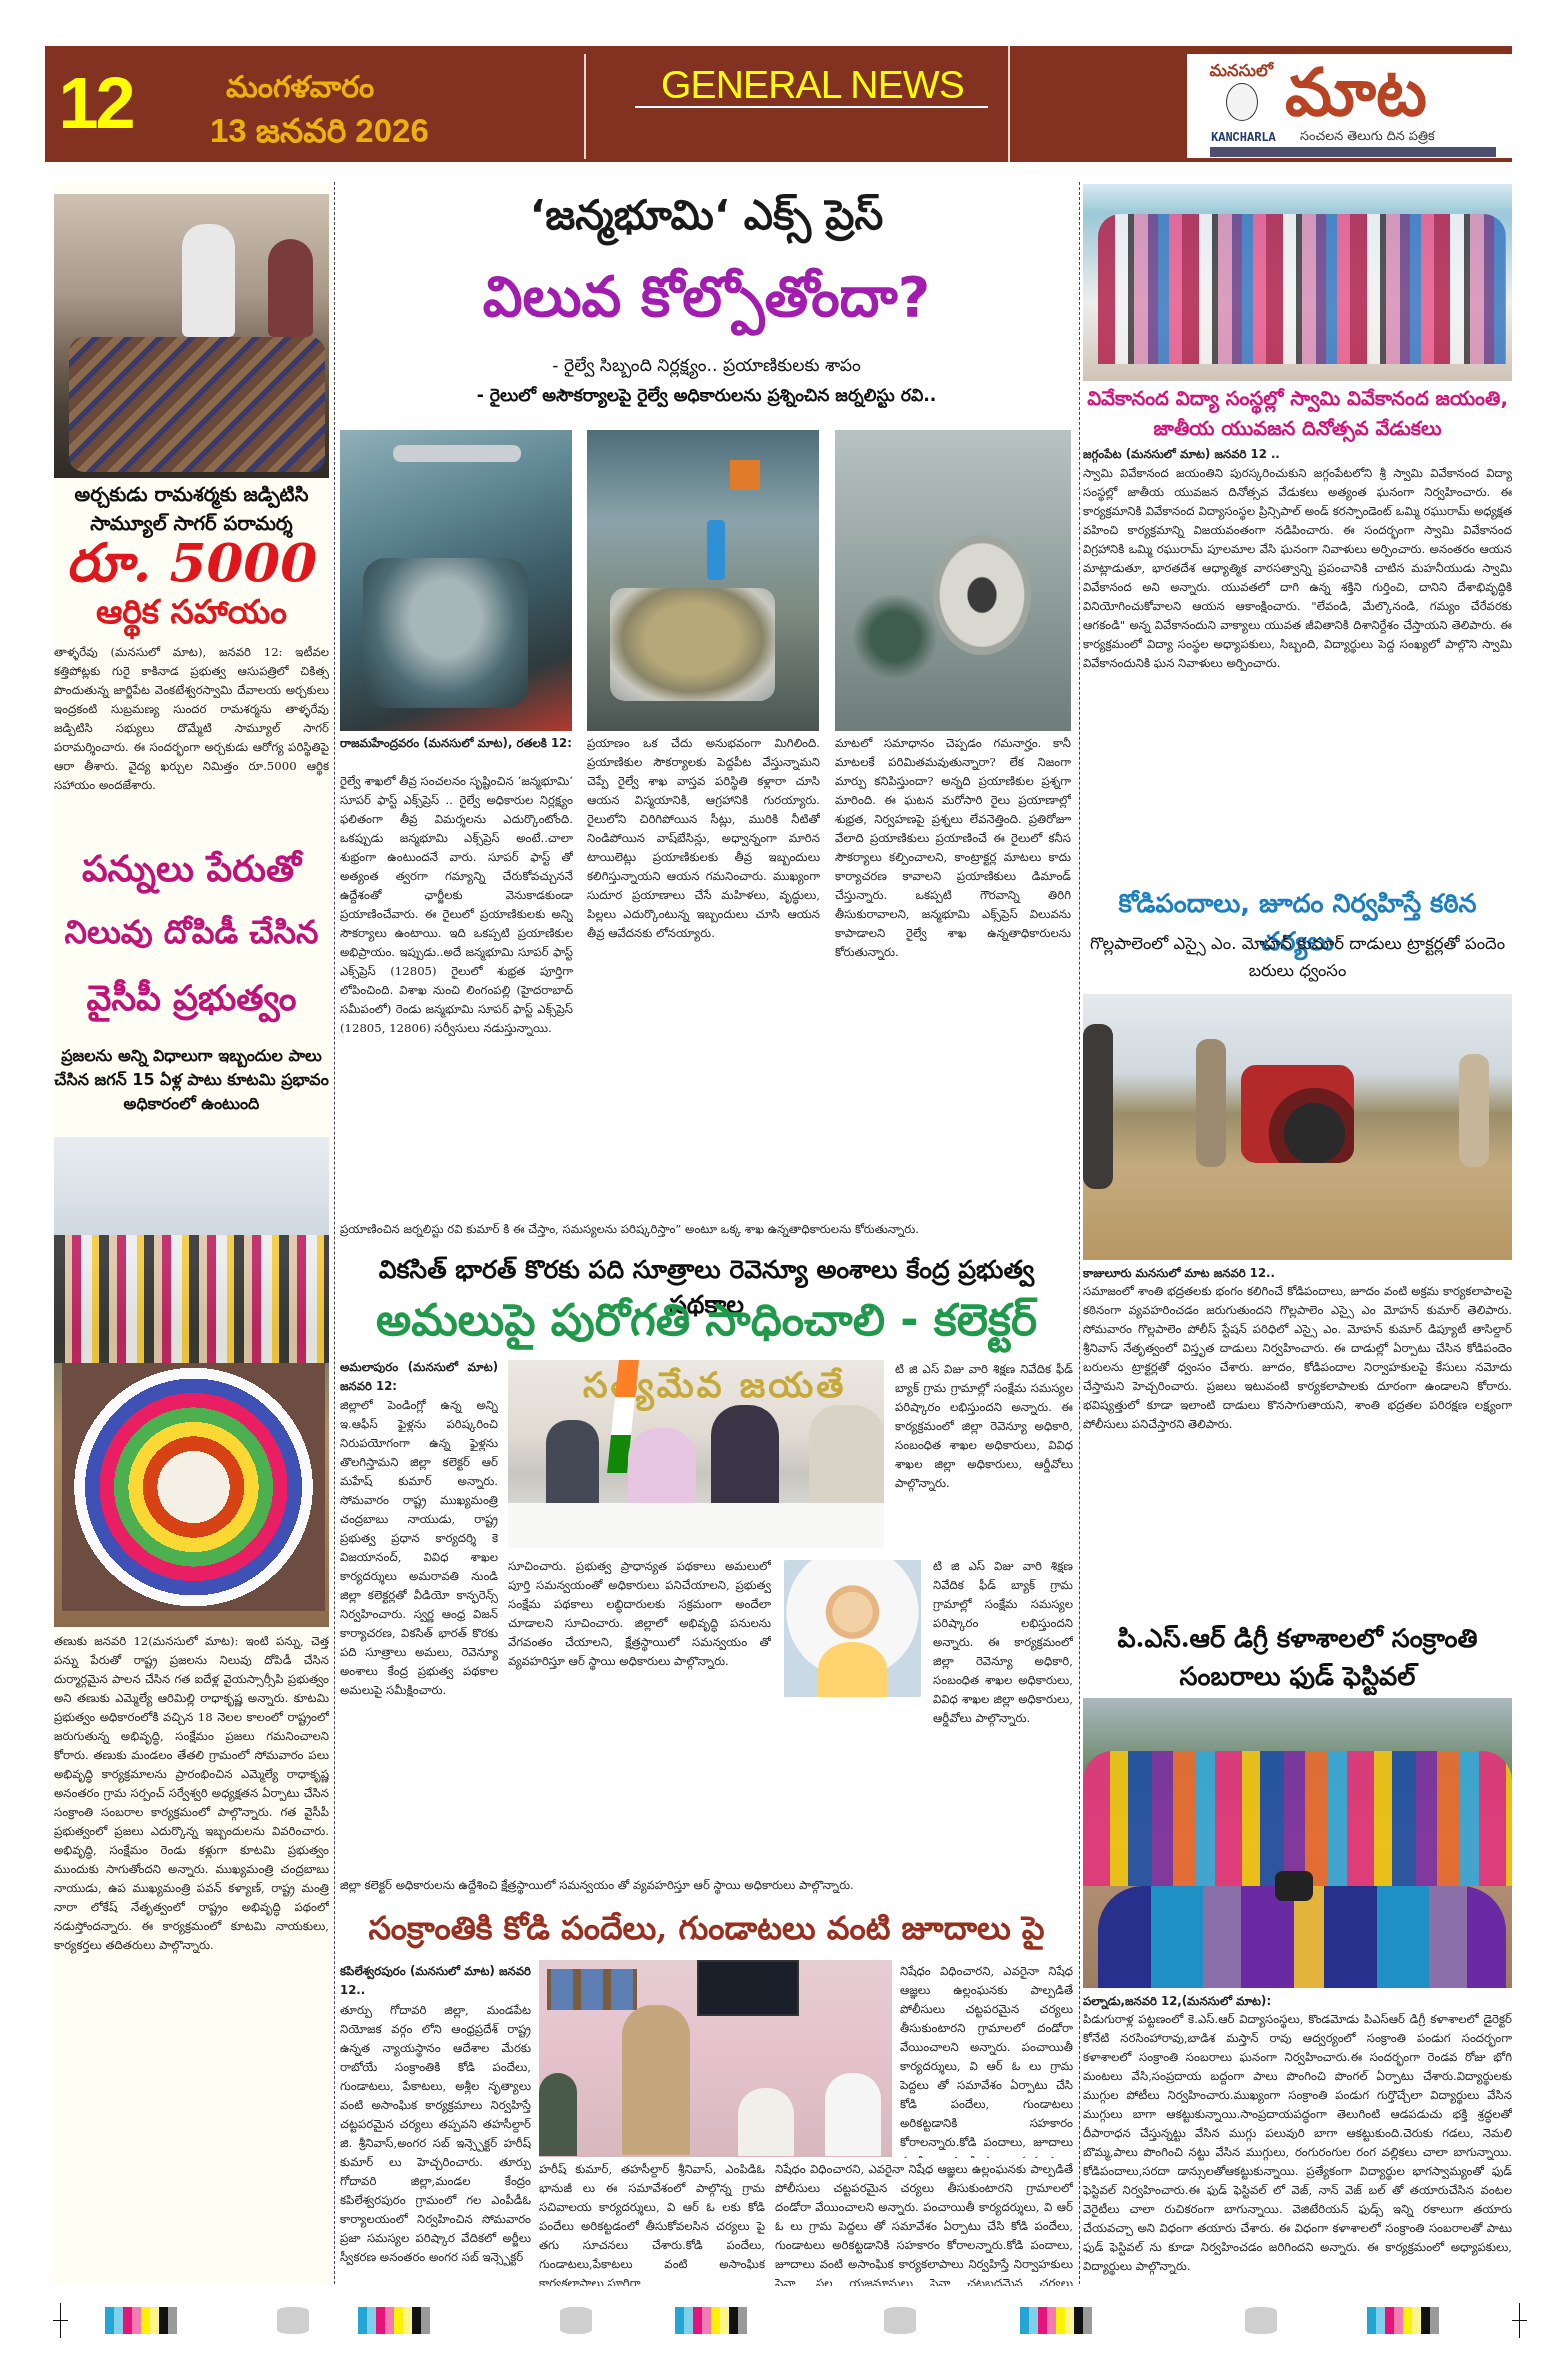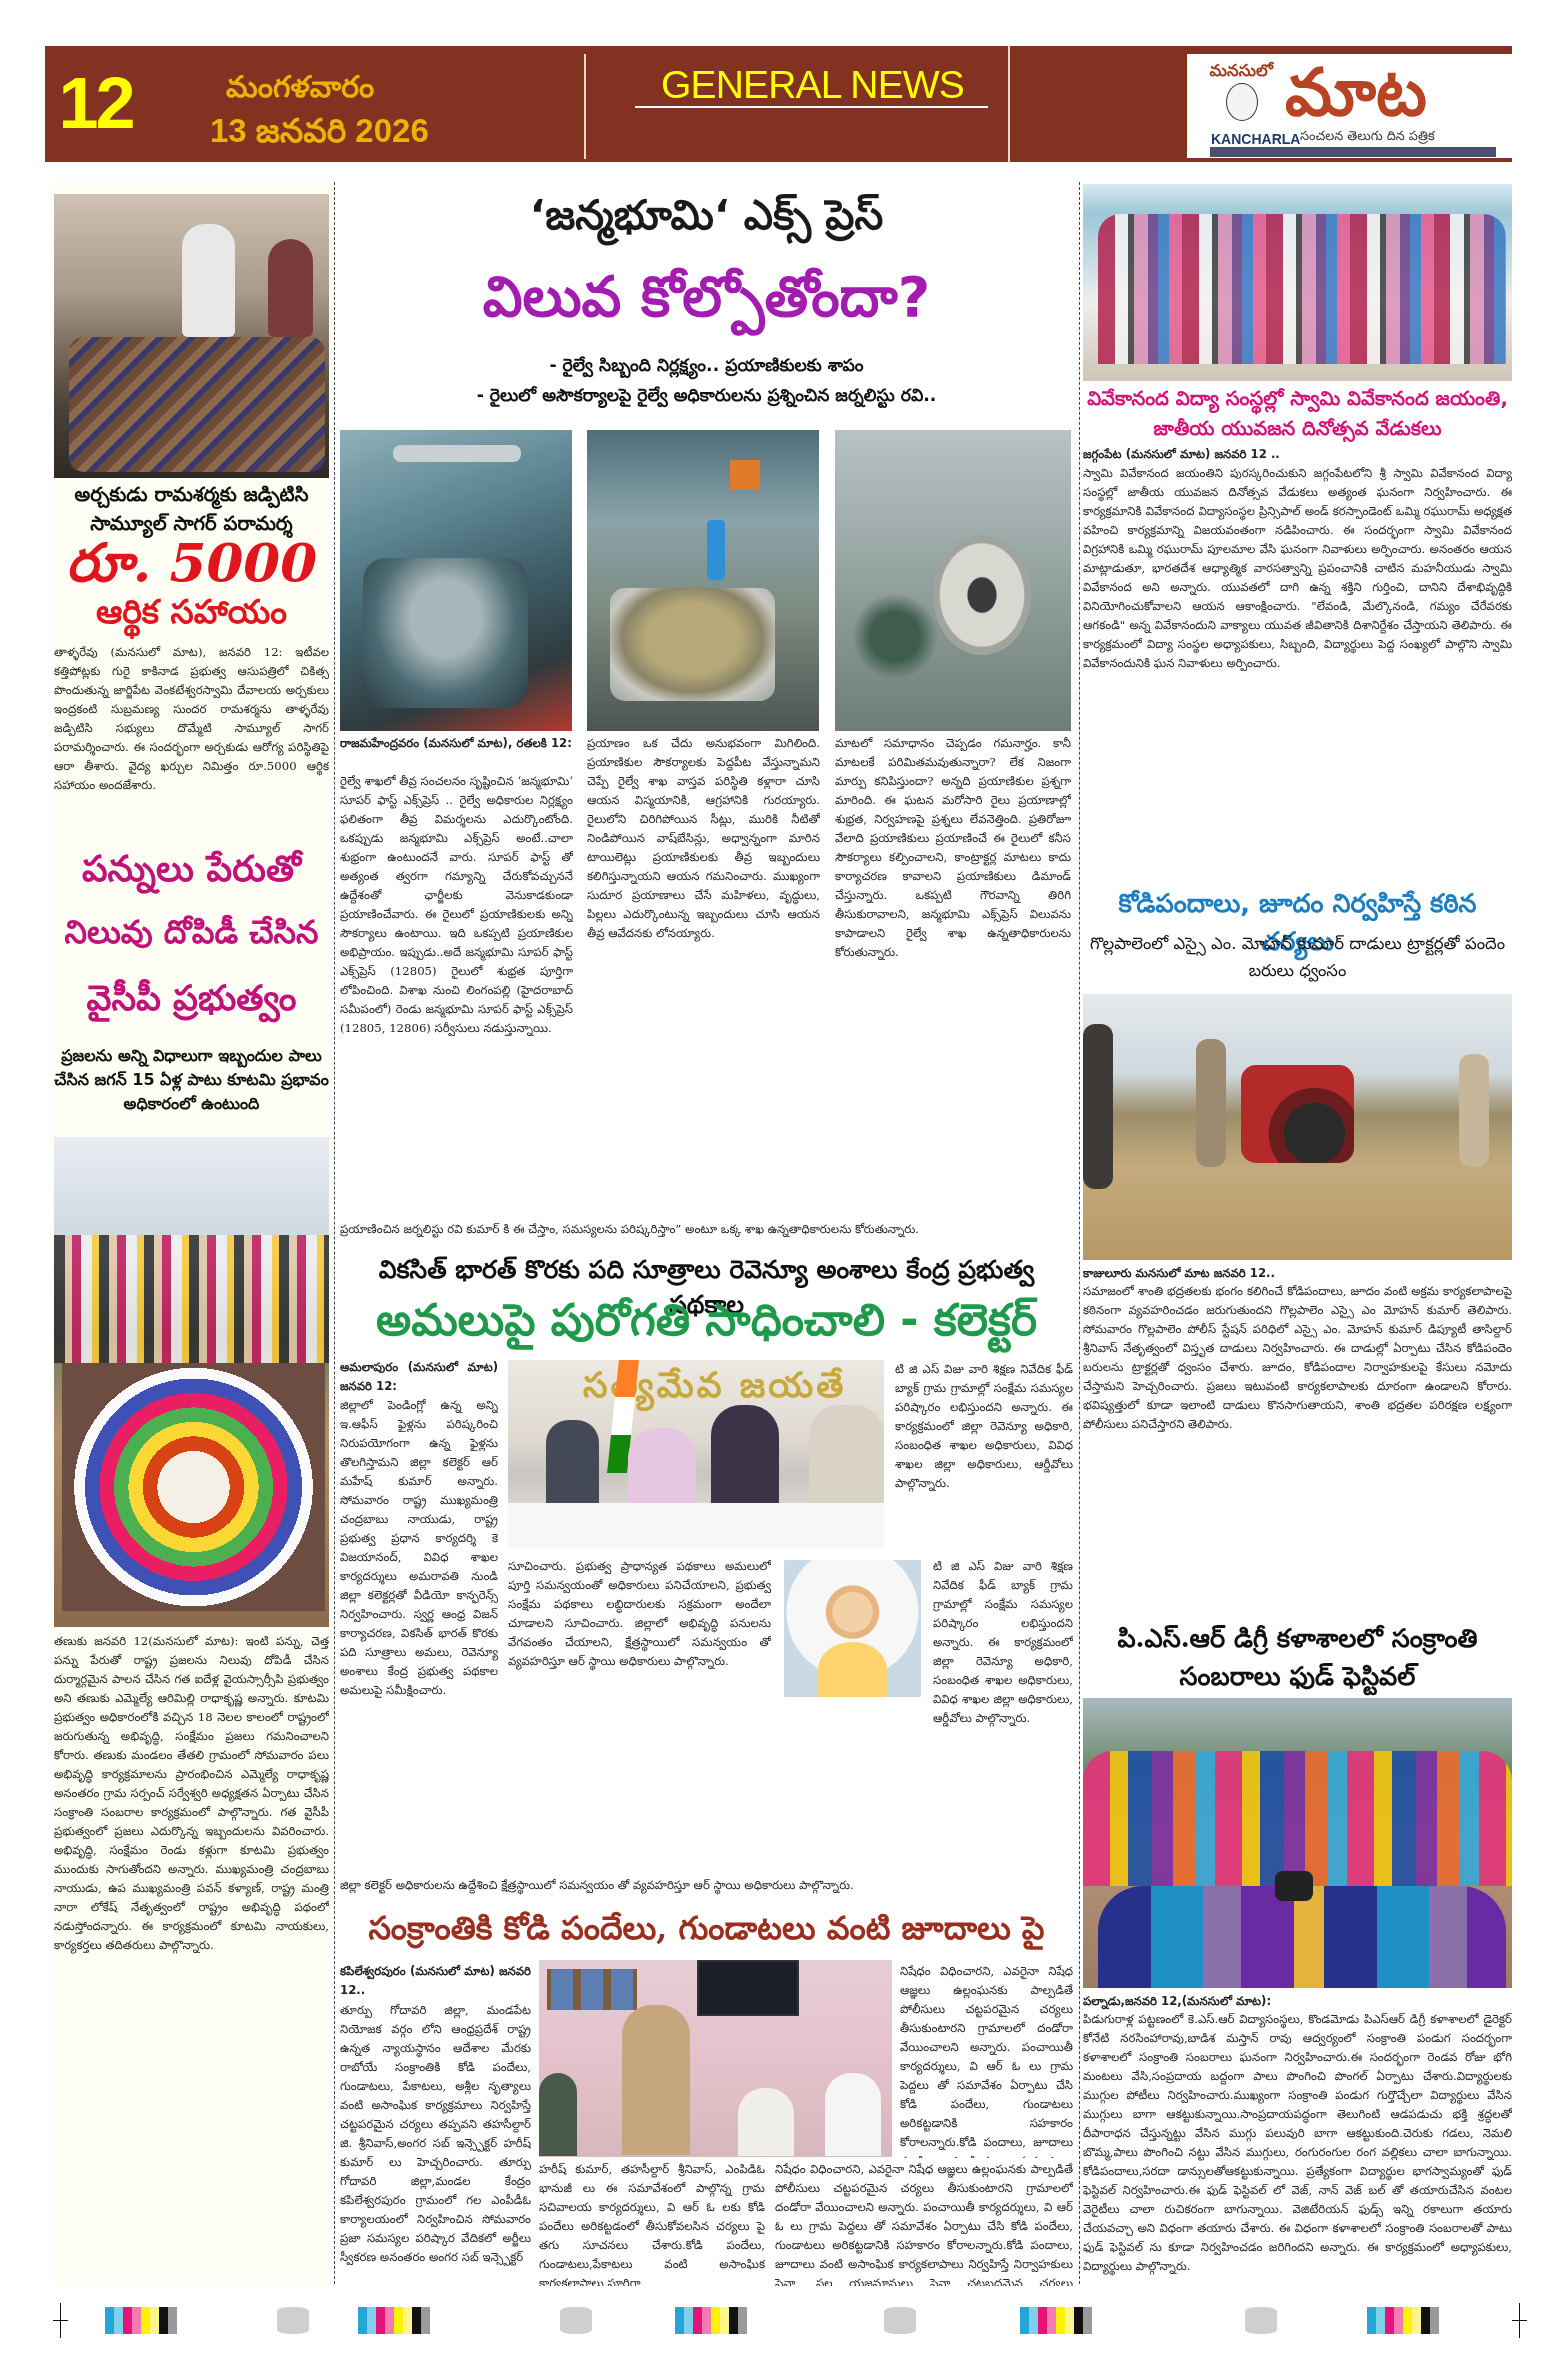--- a/index.html
+++ b/index.html
@@ -13,21 +13,21 @@
   .date { position: absolute; left: 165px; top: 66px; width: 316px; font-family: "Liberation Sans", sans-serif; font-weight: 700; font-size: 33px; color: #eab308; }
   .vsep1 { position: absolute; left: 539px; top: 7.5px; width: 1.5px; height: 105px; background: #e6d9d0; }
   .section-en { position: absolute; left: 572px; top: 16.5px; width: 391px; text-align: center; font-family: "Liberation Sans", sans-serif; font-size: 39px; color: #ffff00; letter-spacing: -0.8px; }
   .section-rule { position: absolute; left: 590px; top: 60px; width: 353px; height: 1.5px; background: #ffffff; }
   .section-te { position: absolute; left: 572px; top: 66px; width: 391px; text-align: center; font-weight: 700; font-size: 30px; color: #ffffff; }
   .vsep2 { position: absolute; left: 963px; top: 0; width: 1.5px; height: 116px; background: #e6d9d0; }
   .logo-box { position: absolute; left: 1142px; top: 7.5px; width: 331px; height: 104px; background: #ffffff; }
   .logo-top { position: absolute; left: 22.6px; top: 7.5px; font-weight: 700; font-size: 16.5px; color: #a33b20; }
   .logo-face { position: absolute; left: 39px; top: 29px; width: 32px; height: 38px; border-radius: 50%; border: 1.5px solid #333; background: #f4f4f4; }
   .logo-main { position: absolute; left: 98px; top: 1.5px; font-weight: 900; font-size: 66px; color: #b94424; line-height: 75px; }
-  .logo-brand { position: absolute; left: 24px; top: 77px; font-family: Liberation Sans, sans-serif; font-weight: 700; font-size: 14px; color: #1f3c6e; }
+  .logo-brand { position: absolute; left: 24px; top: 77px; font-family: Liberation Mono, monospace; font-weight: 700; font-size: 12px; color: #1f3c6e; }
   .logo-tag { position: absolute; left: 113px; top: 74px; font-size: 12.8px; color: #333; }
   .logo-bar { position: absolute; left: 22.6px; top: 93px; width: 286px; height: 10.5px; background: #4d4f72; }
 
   
   .img { position: absolute; overflow: hidden; }
   .txt { position: absolute; font-family: "DejaVu Serif", serif; font-size: 11.7px; line-height: 19px; text-align: justify; color: #222; }
   .hl { position: absolute; text-align: center; font-weight: 900; }
   .vline { position: absolute; width: 0; border-left: 1.5px dashed #444; }
 
   
@@ -132,21 +132,21 @@
   <div class="crowd"></div>
   <div class="mat"></div>
 </div>
 <div class="txt" style="left:54px; top:1632px; width:275px; height:647px; overflow:hidden;">తణుకు జనవరి 12(మనసులో మాట): ఇంటి పన్ను, చెత్త పన్ను పేరుతో రాష్ట్ర ప్రజలను నిలువు దోపిడీ చేసిన దుర్మార్గమైన పాలన చేసిన గత ఐదేళ్ల వైయస్సార్సీపి ప్రభుత్వం అని తణుకు ఎమ్మెల్యే ఆరిమిల్లి రాధాకృష్ణ అన్నారు. కూటమి ప్రభుత్వం అధికారంలోకి వచ్చిన 18 నెలల కాలంలో రాష్ట్రంలో జరుగుతున్న అభివృద్ధి, సంక్షేమం ప్రజలు గమనించాలని కోరారు. తణుకు మండలం తేతలి గ్రామంలో సోమవారం పలు అభివృద్ధి కార్యక్రమాలను ప్రారంభించిన ఎమ్మెల్యే రాధాకృష్ణ అనంతరం గ్రామ సర్పంచ్ సర్వేశ్వరి అధ్యక్షతన ఏర్పాటు చేసిన సంక్రాంతి సంబరాల కార్యక్రమంలో పాల్గొన్నారు. గత వైసీపీ ప్రభుత్వంలో ప్రజలు ఎదుర్కొన్న ఇబ్బందులను వివరించారు. అభివృద్ధి, సంక్షేమం రెండు కళ్లుగా కూటమి ప్రభుత్వం ముందుకు సాగుతోందని అన్నారు. ముఖ్యమంత్రి చంద్రబాబు నాయుడు, ఉప ముఖ్యమంత్రి పవన్ కళ్యాణ్, రాష్ట్ర మంత్రి నారా లోకేష్ నేతృత్వంలో రాష్ట్రం అభివృద్ధి పథంలో నడుస్తోందన్నారు. ఈ కార్యక్రమంలో కూటమి నాయకులు, కార్యకర్తలు తదితరులు పాల్గొన్నారు.</div>
 
 <div class="vline" style="left:334px; top:182px; height:2102px;"></div>
 <div class="vline" style="left:1079px; top:182px; height:2102px;"></div>
 
 <div class="hl" style="left:338px; top:187px; width:737px; font-size:41px; line-height:56px; color:#1a1a1a;">‘జన్మభూమి‘ ఎక్స్ ప్రెస్</div>
 <div class="hl" style="left:338px; top:248px; width:737px; font-size:56px; line-height:98px; color:#a21caf;">విలువ కోల్పోతోందా?</div>
-<div class="hl" style="left:338px; top:352px; width:737px; font-size:17.3px; line-height:27px; font-weight:700; color:#111;">- రైల్వే సిబ్బంది నిర్లక్ష్యం.. ప్రయాణికులకు శాపం</div>
+<div class="hl" style="left:338px; top:352px; width:737px; font-size:17.3px; line-height:27px; font-weight:400; color:#111;">- రైల్వే సిబ్బంది నిర్లక్ష్యం.. ప్రయాణికులకు శాపం</div>
 <div class="hl" style="left:338px; top:382px; width:737px; font-size:17.3px; line-height:27px; font-weight:700; color:#111;">- రైలులో అసౌకర్యాలపై రైల్వే అధికారులను ప్రశ్నించిన జర్నలిస్టు రవి..</div>
 
 <div class="img ph-washbasin1" style="left:340px; top:430px; width:232px; height:301px;">
   <div class="rod"></div>
   <div class="basin"></div>
 </div>
 <div class="img ph-washbasin2" style="left:587px; top:430px; width:232px; height:301px;">
   <div class="warn"></div>
   <div class="tap"></div>
   <div class="sink"></div>

